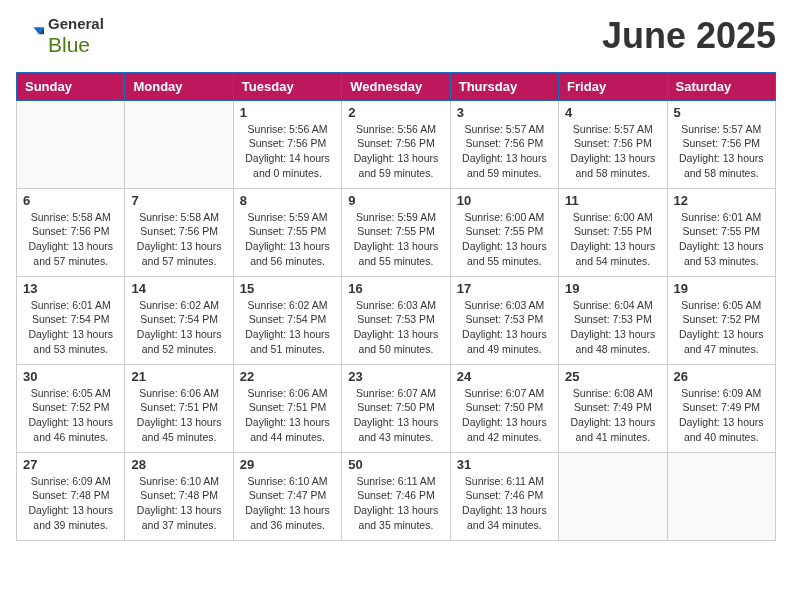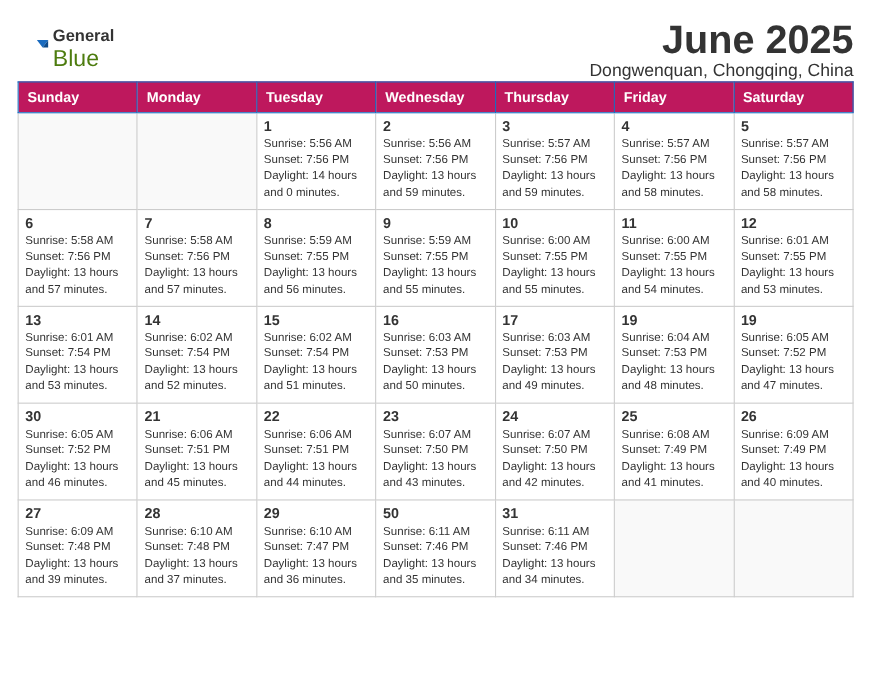--- a/index.html
+++ b/index.html
@@ -6,22 +6,22 @@
     body {
       font-family: Arial, sans-serif;
       background: #fff;
       width: 792px;
       min-height: 612px;
       padding: 16px;
     }
     .header-area {
       display: flex;
       justify-content: space-between;
-      align-items: center;
-      margin-bottom: 0;
+      align-items: flex-start;
+      margin-bottom: 16px;
     }
     .logo {
       display: flex;
       align-items: center;
       gap: 4px;
     }
     .logo-text {
       display: flex;
       flex-direction: column;
       line-height: 1.1;
@@ -82,20 +82,21 @@
     .day-number {
       font-size: 13px;
       font-weight: bold;
       display: block;
       margin-bottom: 2px;
     }
     .cell-info {
       font-size: 10.5px;
       line-height: 1.4;
       color: #333;
+      text-align: center;
     }
     tr.week-row td {
       height: 88px;
     }
   </style>
 </head>
 <body>
 
 <div class="header-area">
   <div class="logo">
@@ -103,21 +104,20 @@
       <polygon points="20,6 32,6 26,14" fill="#1a6bbf"></polygon>
       <polygon points="26,14 32,6 32,14" fill="#0d4a8a"></polygon>
     </svg>
     <div class="logo-text">
       <span class="logo-general">General</span>
       <span class="logo-blue">Blue</span>
     </div>
   </div>
   <div class="title-area">
     <div class="month-year">June 2025</div>
-    <div class="location">Dongwenquan, Chongqing, China</div>
   </div>
 </div>
 
 <table class="calendar">
   <thead>
     <tr>
     <th>Sunday</th>
         <th>Monday</th>
         <th>Tuesday</th>
         <th>Wednesday</th>

